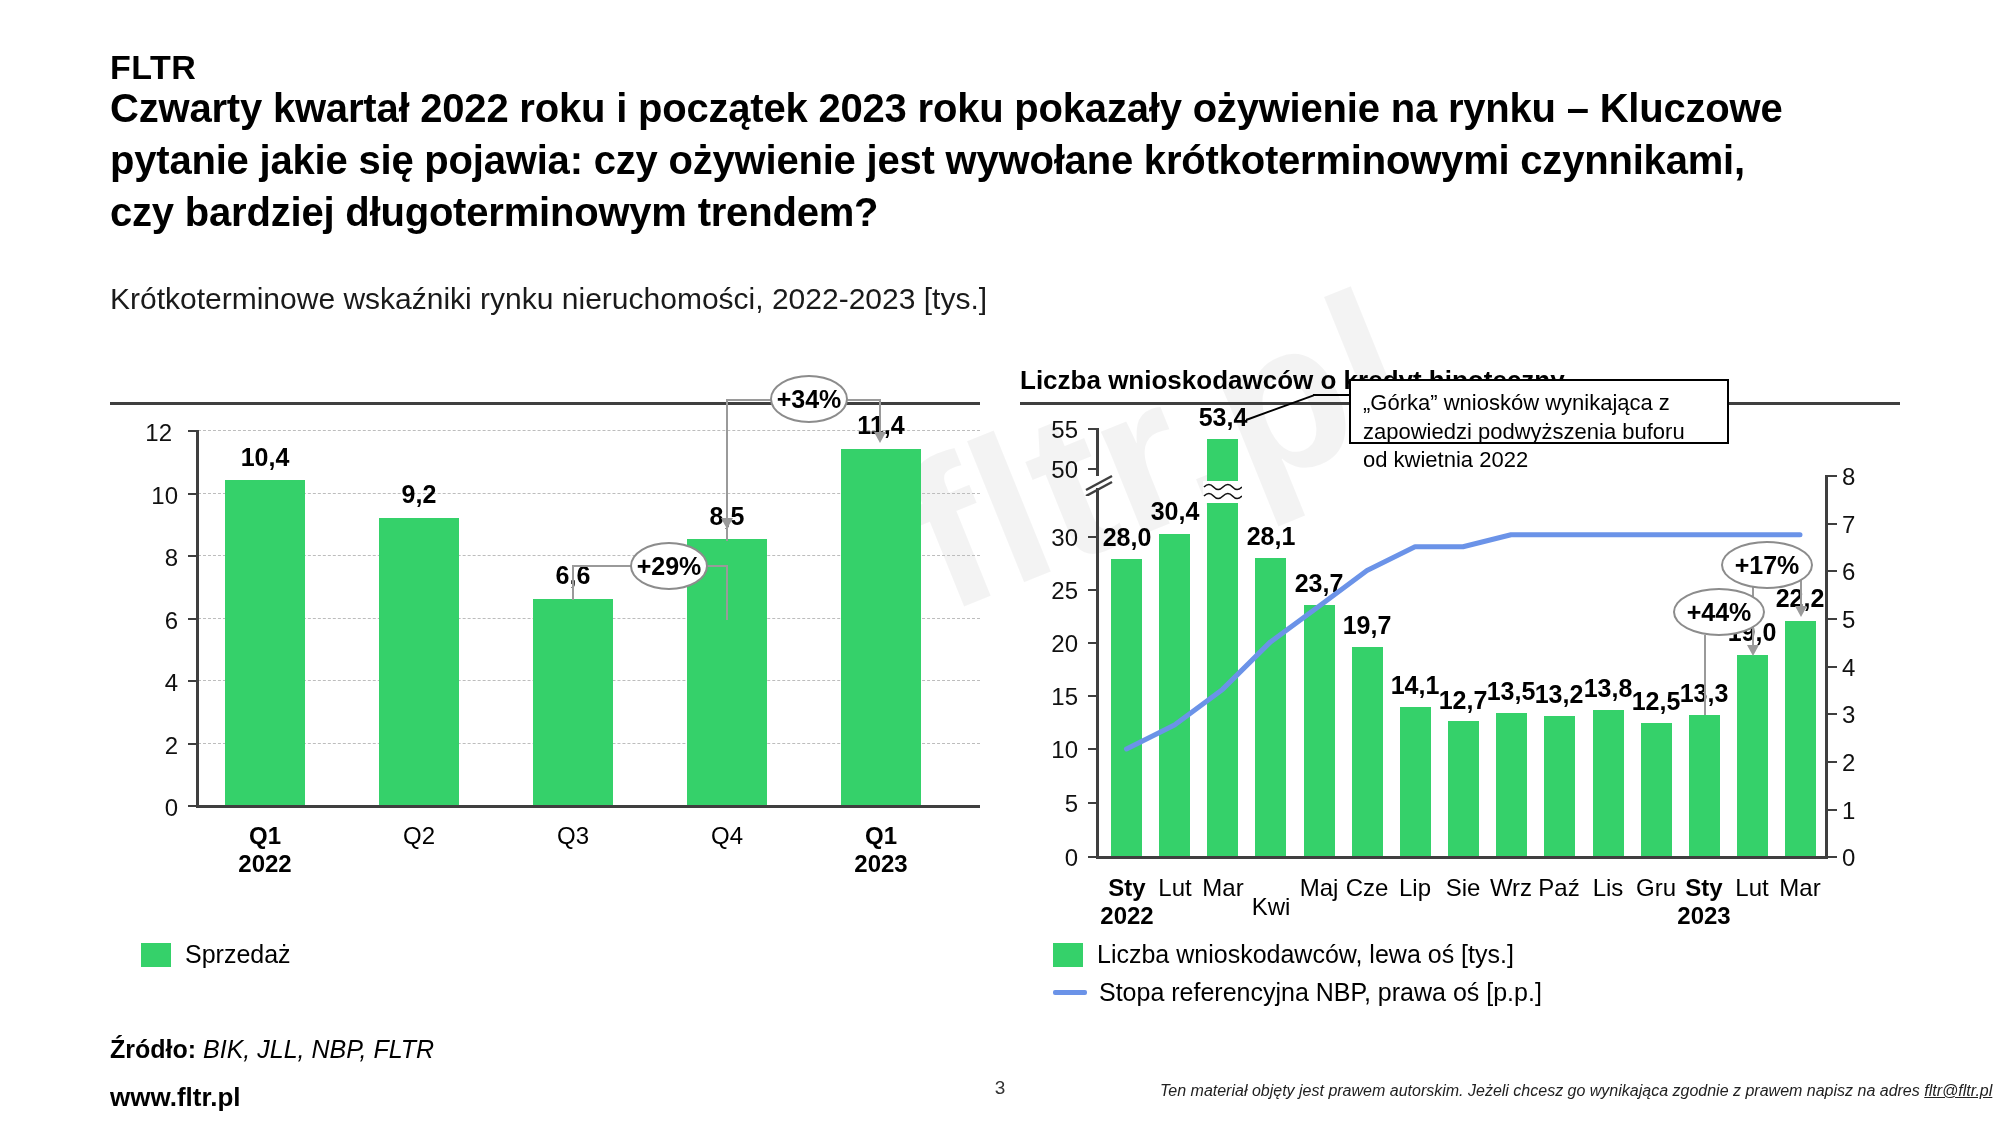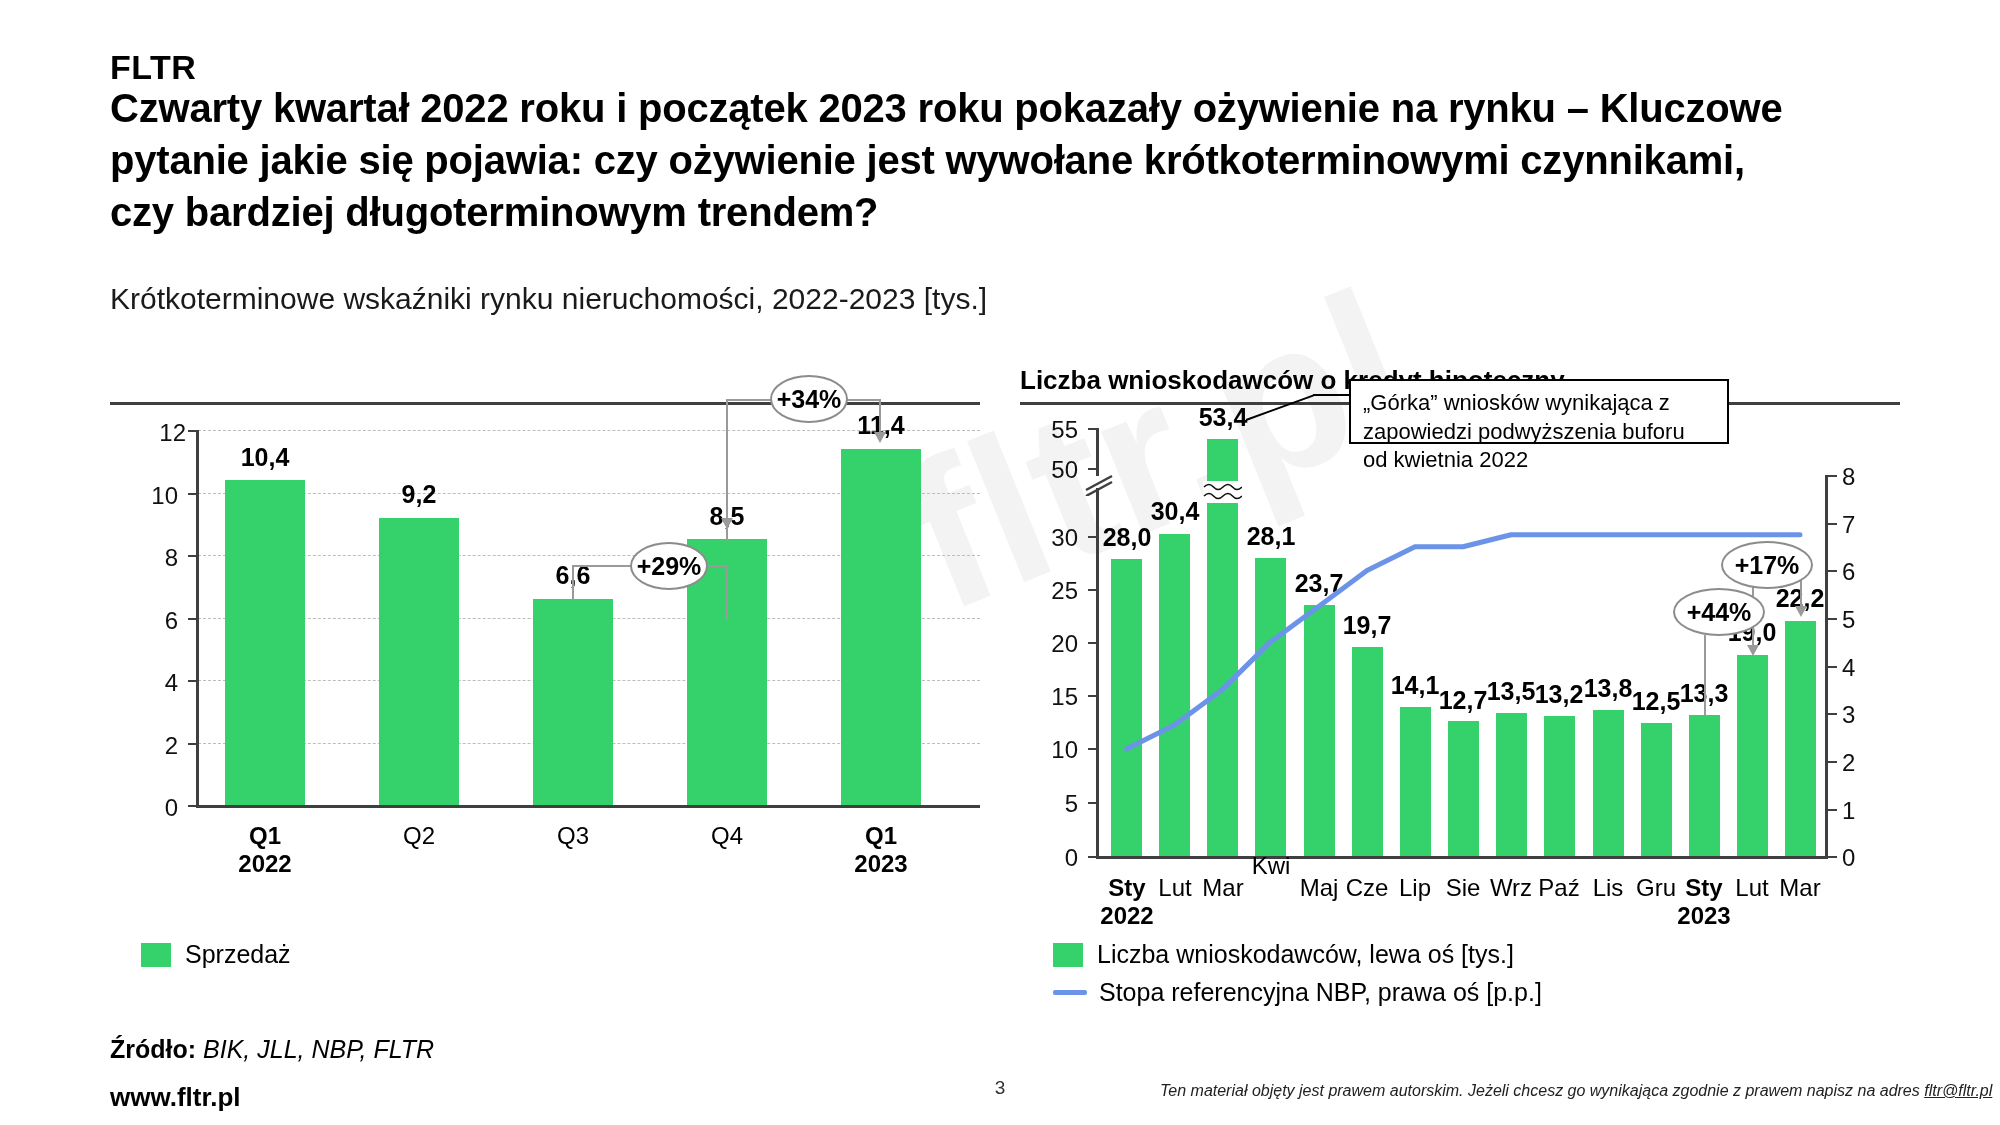--- a/index.html
+++ b/index.html
@@ -141,21 +141,21 @@
 
     <div class="axis-line" style="left:86px;top:0px;width:3px;height:375px;"></div>
     <div class="tick" style="left:78px;top:0px;"></div>
     <div class="tick" style="left:78px;top:62.5px;"></div>
     <div class="tick" style="left:78px;top:125px;"></div>
     <div class="tick" style="left:78px;top:187.5px;"></div>
     <div class="tick" style="left:78px;top:250px;"></div>
     <div class="tick" style="left:78px;top:312.5px;"></div>
     <div class="tick" style="left:78px;top:375px;"></div>
 
-    <div class="ylab" style="left:18px;top:-9px;width:58px;">12</div>
+    <div class="ylab" style="left:4px;top:-9px;width:58px;">12</div>
     <div class="ylab" style="left:10px;top:53.5px;width:58px;">10</div>
     <div class="ylab" style="left:10px;top:116px;width:58px;">8</div>
     <div class="ylab" style="left:10px;top:178.5px;width:58px;">6</div>
     <div class="ylab" style="left:10px;top:241px;width:58px;">4</div>
     <div class="ylab" style="left:10px;top:303.5px;width:58px;">2</div>
     <div class="ylab" style="left:10px;top:366px;width:58px;">0</div>
 
     <div class="axis-line" style="left:86px;top:375px;width:784px;height:3px;"></div>
 
     <div class="bar" style="left:115px;top:50px;width:80px;height:325px;"></div>
@@ -306,21 +306,21 @@
     <div class="bar-val" style="left:643px;top:253px;width:82px;">13,3</div>
     <div class="bar-val" style="left:691px;top:192px;width:82px;">19,0</div>
     <div class="bar-val" style="left:739px;top:158px;width:82px;">22,2</div>
 
     <div class="xlab bold" style="left:66px;top:446px;width:82px;">
       <span>Sty</span><br>
       <span>2022</span>
     </div>
     <div class="xlab" style="left:114px;top:446px;width:82px;"><span>Lut</span></div>
     <div class="xlab" style="left:162px;top:446px;width:82px;"><span>Mar</span></div>
-    <div class="xlab" style="left:210px;top:424px;width:82px;"><span>Kwi</span></div>
+    <div class="xlab" style="left:210px;top:465px;width:82px;"><span>Kwi</span></div>
     <div class="xlab" style="left:258px;top:446px;width:82px;"><span>Maj</span></div>
     <div class="xlab" style="left:306px;top:446px;width:82px;"><span>Cze</span></div>
     <div class="xlab" style="left:354px;top:446px;width:82px;"><span>Lip</span></div>
     <div class="xlab" style="left:402px;top:446px;width:82px;"><span>Sie</span></div>
     <div class="xlab" style="left:450px;top:446px;width:82px;"><span>Wrz</span></div>
     <div class="xlab" style="left:498px;top:446px;width:82px;"><span>Paź</span></div>
     <div class="xlab" style="left:547px;top:446px;width:82px;"><span>Lis</span></div>
     <div class="xlab" style="left:595px;top:446px;width:82px;"><span>Gru</span></div>
     <div class="xlab bold" style="left:643px;top:446px;width:82px;">
       <span>Sty</span><br>

